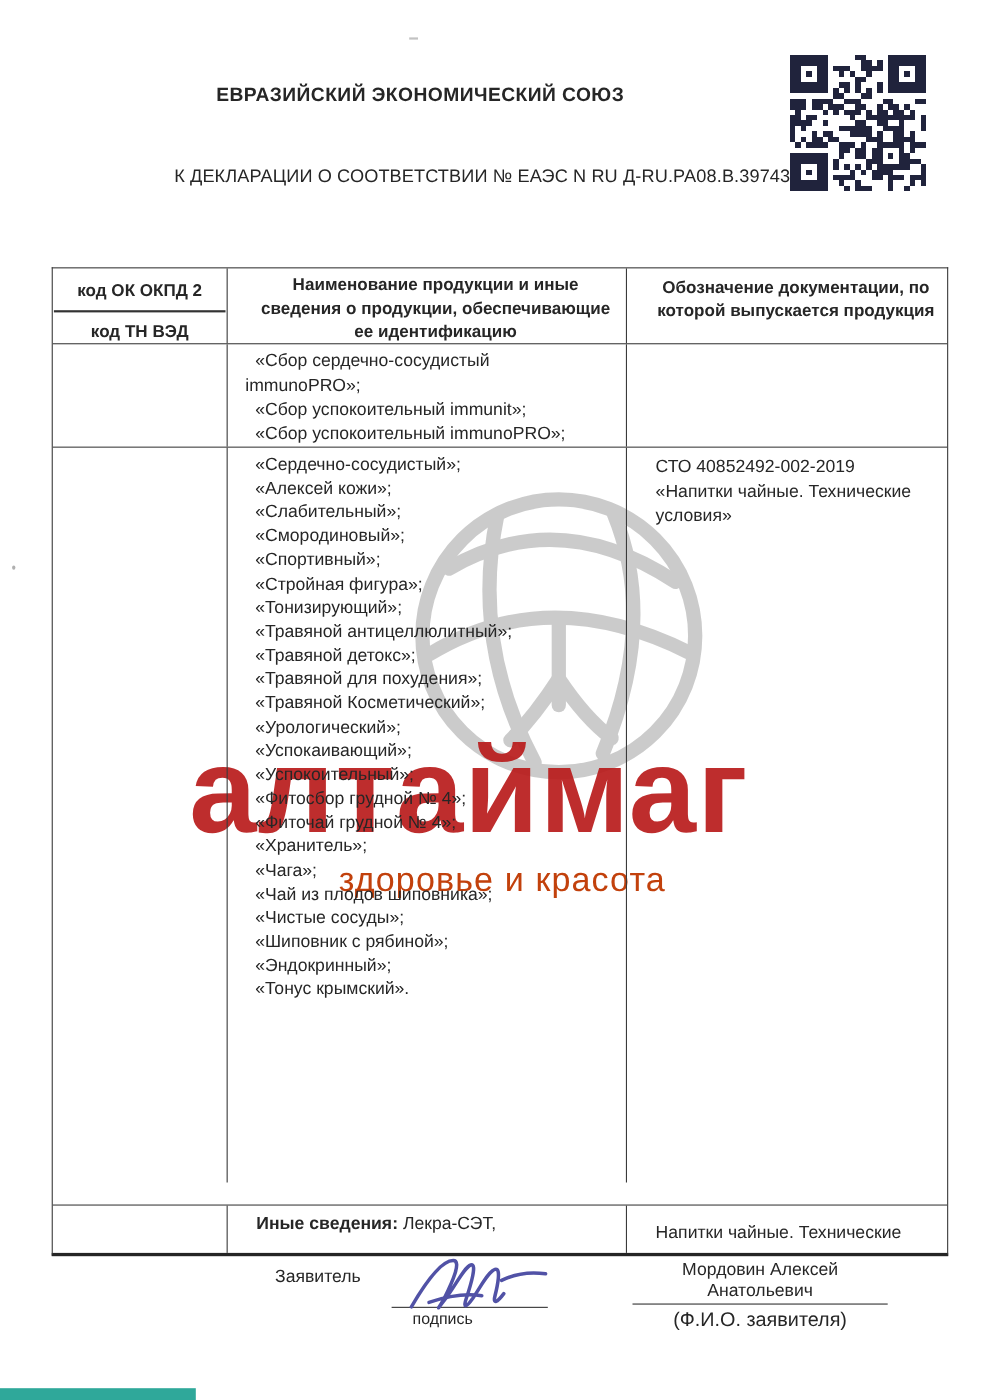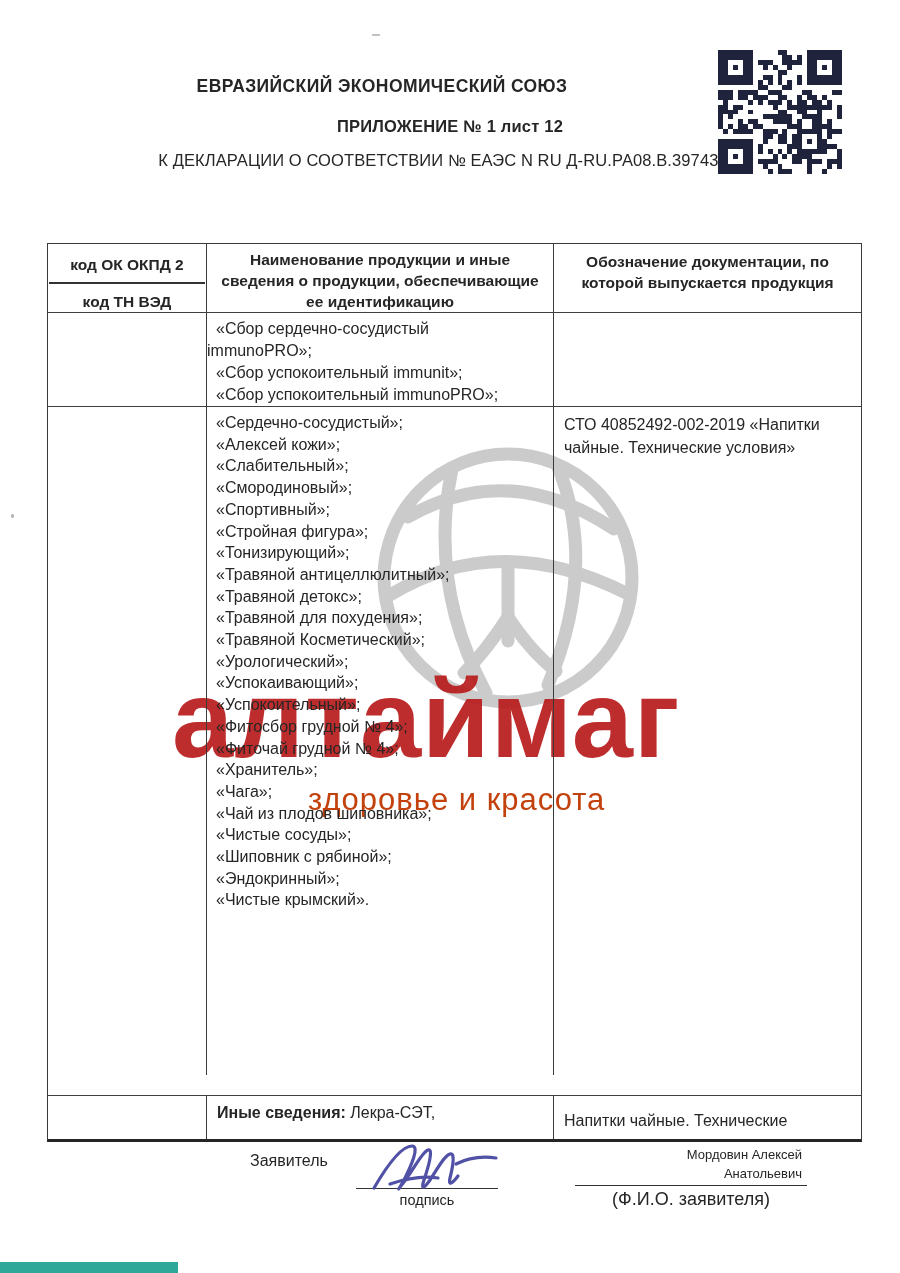--- a/index.html
+++ b/index.html
@@ -25,21 +25,21 @@
   .qr svg{width:100%;height:100%;}
   
   .wm{position:absolute;z-index:1;pointer-events:none;}
   .wm-logo{top:445px;left:368px;width:282px;height:268px;opacity:.85;}
   .wm-brand{top:664px;left:172px;font-size:110px;font-weight:bold;color:#b91c1c;
     letter-spacing:1px;line-height:1;opacity:.92;}
   .wm-tagline{top:782px;left:308px;font-size:31px;color:#c2410c;letter-spacing:1px;}
   
   .doc-table{position:absolute;top:243px;left:47px;width:815px;z-index:2;
     border:1.6px solid #3a3a3a;border-bottom:3px solid #252525;box-sizing:border-box;}
-  .t-row{display:flex;box-sizing:border-box;}
+  .t-row{display:flex;box-sizing:border-box;gap:16px;}
   .t-row + .t-row{border-top:1.3px solid #3f3f3f;}
   .c1{width:159px;box-sizing:border-box;border-right:1.5px solid #3a3a3a;}
   .c2{width:347px;box-sizing:border-box;border-right:1.5px solid #3a3a3a;}
   .c3{flex:1;box-sizing:border-box;}
   .row-header{height:68px;}
   .row-a{height:94px;}
   .row-b{height:669px;}
   .row-c{height:44px;margin-top:20px;}
   .hcell{font-weight:bold;font-size:15.5px;text-align:center;line-height:21px;}
   .c1h-top{padding-top:10px;}
@@ -52,42 +52,41 @@
   .row-a .prod-wrap{width:302px;}
   .row-b .prod-line{line-height:21.7px;}
   .doc-ref{padding:7px 12px 0 10px;font-size:16px;line-height:22.5px;}
   .other-info{padding:8px 0 0 10px;font-size:16px;}
   .other-info .b{font-weight:bold;}
   .doc-ref-bottom{padding:16px 12px 0 10px;font-size:16px;}
   
   .applicant{position:absolute;top:1152px;left:250px;font-size:16px;z-index:2;}
   .sig-svg{position:absolute;top:1138px;left:368px;width:135px;height:56px;z-index:3;}
   .sig-line{position:absolute;top:1188px;left:356px;width:142px;border-top:1.5px solid #333;z-index:2;}
-  .sig-caption{position:absolute;top:1192px;left:356px;width:142px;text-align:center;
+  .sig-caption{position:absolute;top:1192px;left:375px;width:142px;
     font-size:14.5px;z-index:2;}
-  .fio{position:absolute;top:1146px;left:580px;width:222px;text-align:right;
-    font-size:13px;line-height:18.5px;z-index:2;}
+  .fio{position:absolute;top:1146px;left:580px;width:222px;text-align:center;
+    font-size:16px;line-height:18.5px;z-index:2;}
   .fio-line{position:absolute;top:1185px;left:575px;width:232px;border-top:1.5px solid #333;z-index:2;}
   .fio-caption{position:absolute;top:1189px;left:575px;width:232px;text-align:center;
     font-size:18px;z-index:2;}
   
   .artifact-dash{position:absolute;top:34px;left:372px;width:8px;height:2px;background:#9a9a9a;opacity:.6;}
   .artifact-dot{position:absolute;top:514px;left:11px;width:3px;height:4px;background:#b0b0b0;border-radius:50%;}
   .bottom-bar{position:absolute;top:1262px;left:0;width:178px;height:11px;background:#2fa89a;}
 </style>
 </head>
 <body>
 
 <div class="page">
 
   <div class="artifact-dash"></div>
   <div class="artifact-dot"></div>
 
   <div class="hdr-line1">ЕВРАЗИЙСКИЙ ЭКОНОМИЧЕСКИЙ СОЮЗ</div>
-  <div class="hdr-line2">ПРИЛОЖЕНИЕ № 1 лист 12</div>
   <div class="hdr-line3">
     <span class="b">К ДЕКЛАРАЦИИ О СООТВЕТСТВИИ №</span>
     <span>ЕАЭС N RU Д-RU.РА08.В.39743/22</span>
   </div>
 
   <div class="qr" id="qr-box"><svg viewBox="0 0 125 125" xmlns="http://www.w3.org/2000/svg" shape-rendering="crispEdges">
         <rect width="125" height="125" fill="#ffffff"></rect>
         <rect x="0" y="0" width="5" height="5" fill="#20233c"></rect>
         <rect x="5" y="0" width="5" height="5" fill="#20233c"></rect>
         <rect x="10" y="0" width="5" height="5" fill="#20233c"></rect>
@@ -490,21 +489,21 @@
             <div class="prod-line">«Успокаивающий»;</div>
             <div class="prod-line">«Успокоительный»;</div>
             <div class="prod-line">«Фитосбор грудной № 4»;</div>
             <div class="prod-line">«Фиточай грудной № 4»;</div>
             <div class="prod-line">«Хранитель»;</div>
             <div class="prod-line">«Чага»;</div>
             <div class="prod-line">«Чай из плодов шиповника»;</div>
             <div class="prod-line">«Чистые сосуды»;</div>
             <div class="prod-line">«Шиповник с рябиной»;</div>
             <div class="prod-line">«Эндокринный»;</div>
-            <div class="prod-line">«Чистые крымский».</div>
+            <div class="prod-line">«Тонус крымский».</div>
           </div>
       </div>
       <div class="c3">
         <div class="doc-ref">СТО 40852492-002-2019 «Напитки чайные. Технические условия»</div>
       </div>
     </div>
 
     <div class="t-row row-c">
       <div class="c1"></div>
       <div class="c2">

